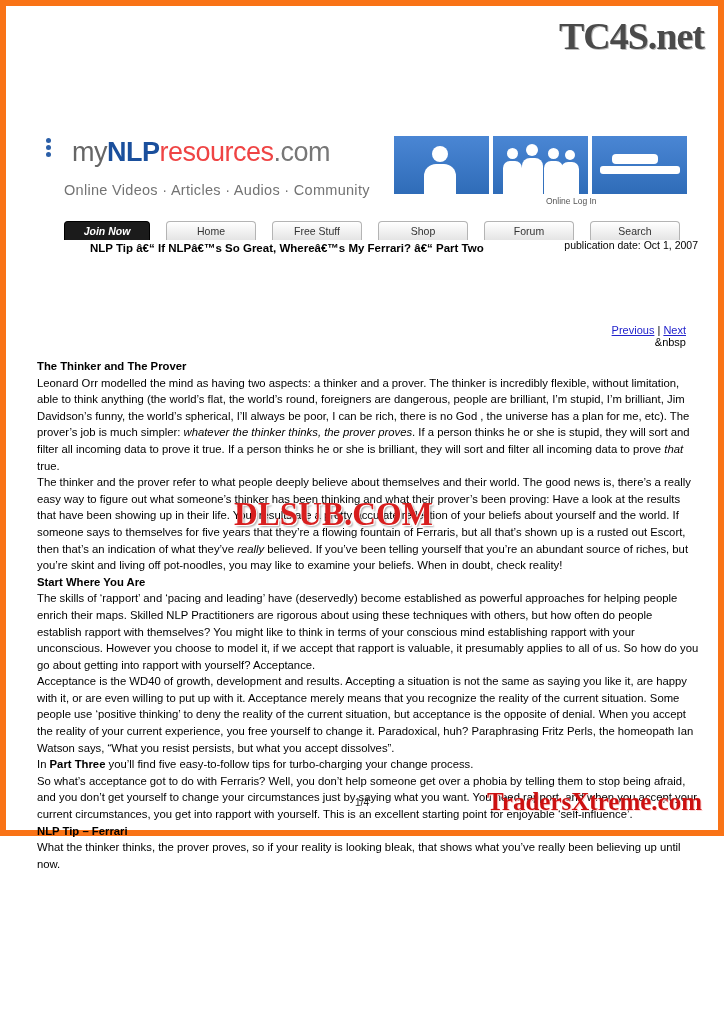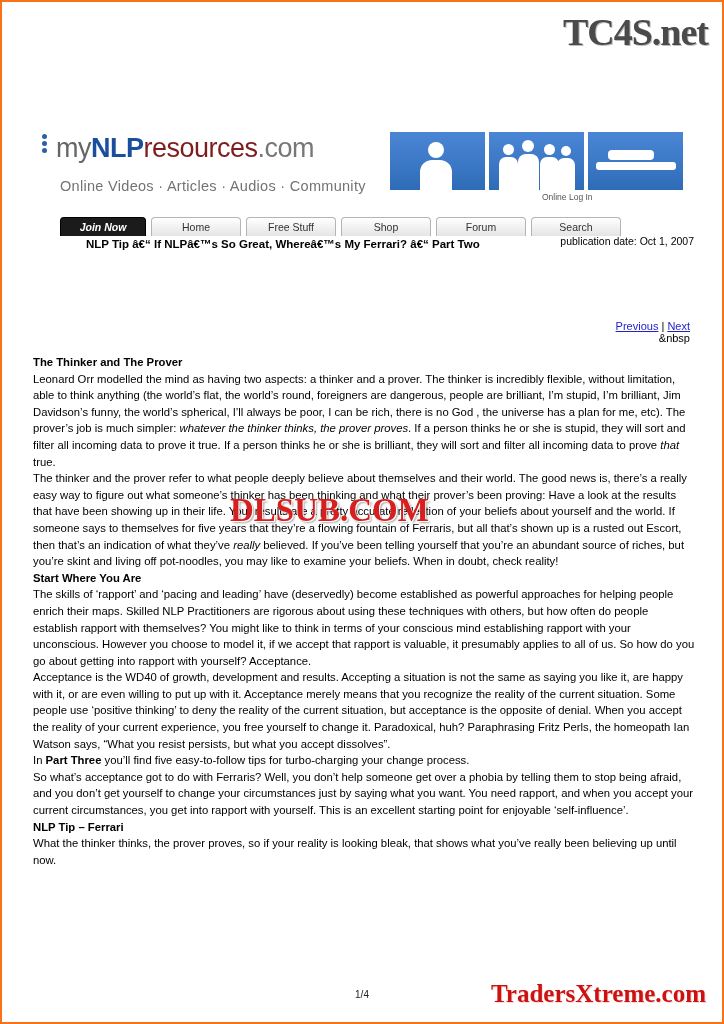--- a/index.html
+++ b/index.html
@@ -12,22 +12,22 @@
     height: 1024px;
     position: relative;
     font-family: "Liberation Sans", sans-serif;
     color: #000000;
     overflow: hidden;
   }
   .page {
     position: absolute;
     top: 0; left: 0;
     width: 724px;
-    height: 1024px;
-    border: 2px solid #f97316;
+    height: 836px;
+    border: 6px solid #f97316;
     box-sizing: border-box;
     background: #fff;
   }
 
   
   .tc4s {
     position: absolute;
     top: 8px;
     right: 14px;
     font-family: "Liberation Serif", serif;
@@ -63,23 +63,23 @@
     width: 14px;
     vertical-align: 2px;
   }
   .logo-dots span {
     display: block;
     width: 5px; height: 5px;
     background: #2b5fa8;
     border-radius: 50%;
     margin: 2px 0;
   }
-  .logo-my { color: #666666; }
+  .logo-my { color: #666666; margin-left: 12px; }
   .logo-nlp { color: #1a4f9c; font-weight: bold; }
-  .logo-res { color: #7f1d1d; }
+  .logo-res { color: #ef4444; }
   .logo-com { color: #777777; }
   .logo-line2 {
     margin-top: 14px;
     margin-left: 18px;
     font-size: 14.5px;
     color: #737373;
     letter-spacing: 0.3px;
     white-space: nowrap;
   }
 
@@ -113,21 +113,21 @@
     color: #555;
   }
 
   
   .nav {
     position: absolute;
     top: 215px;
     left: 58px;
     display: flex;
     align-items: flex-end;
-    gap: 5px;
+    gap: 16px;
   }
   .tab {
     width: 88px;
     height: 18px;
     line-height: 18px;
     text-align: center;
     font-size: 10.5px;
     color: #333;
     background: linear-gradient(#ffffff, #e4e4e4);
     border: 1px solid #b4b4b4;

